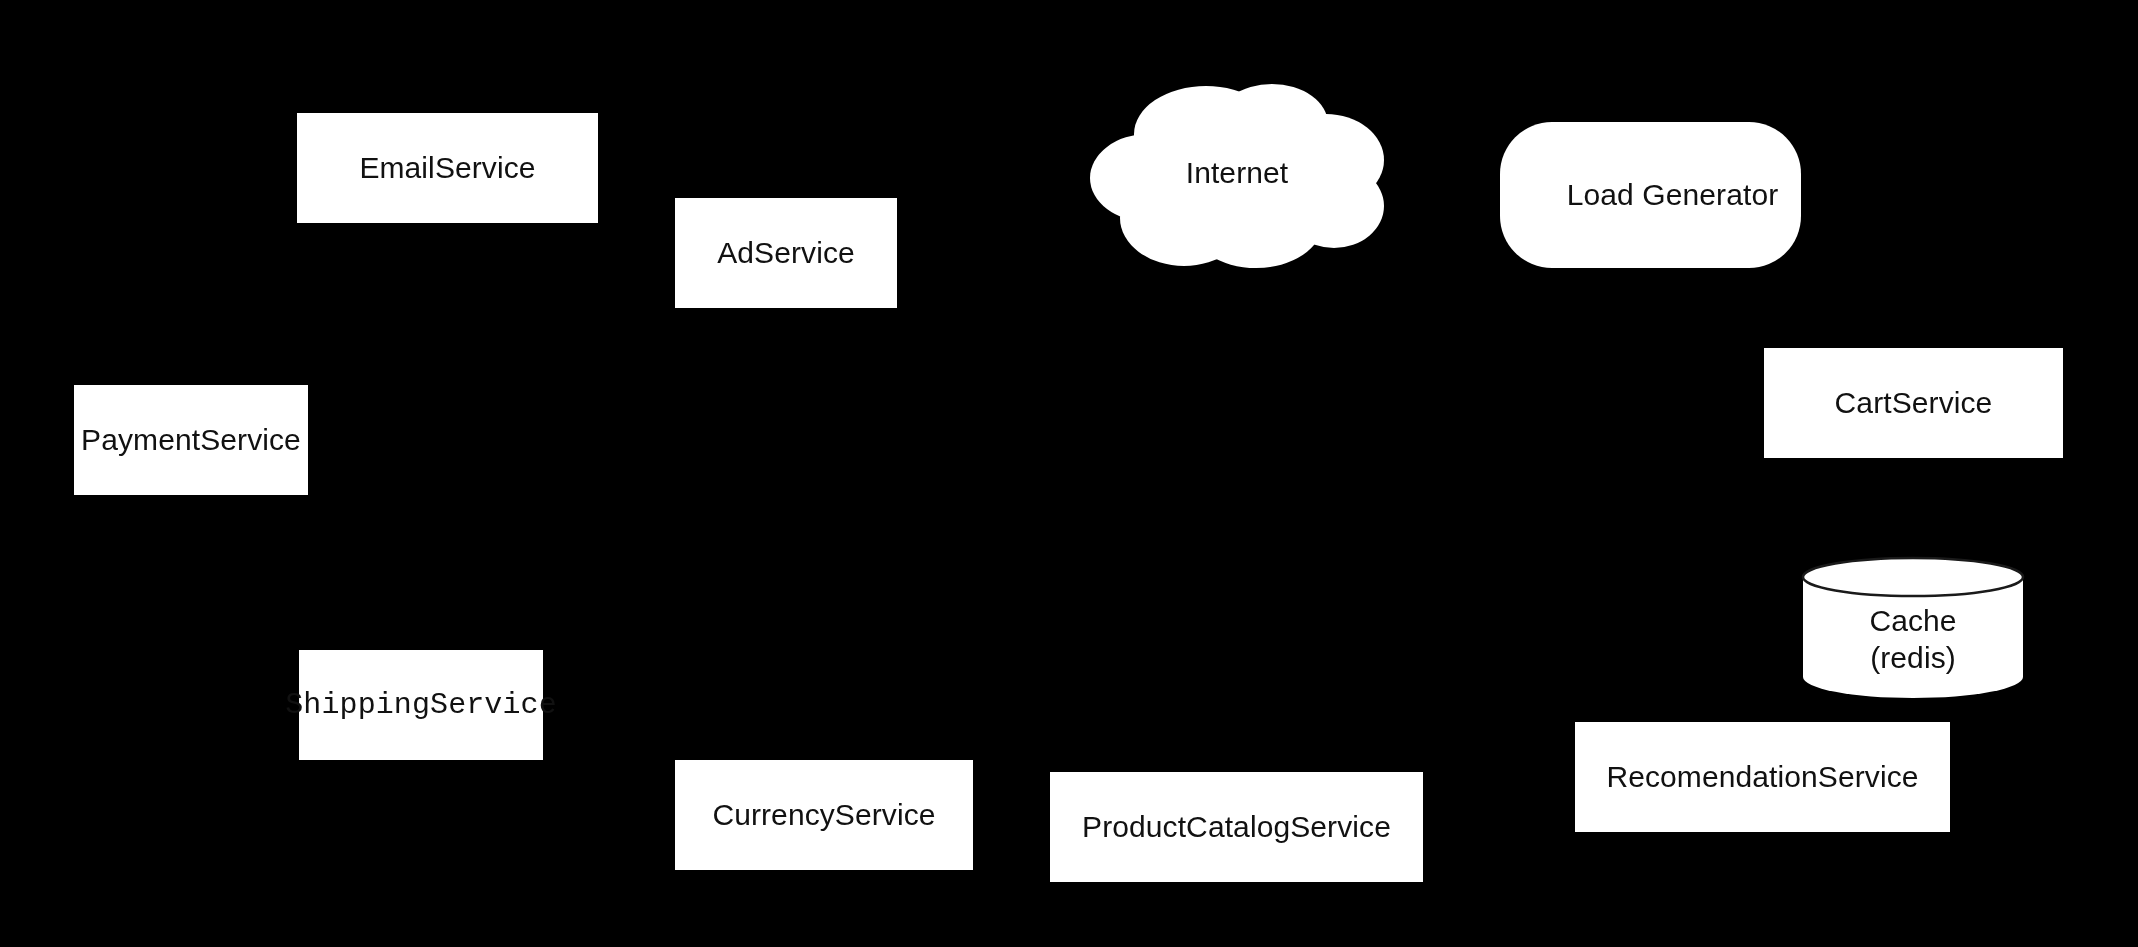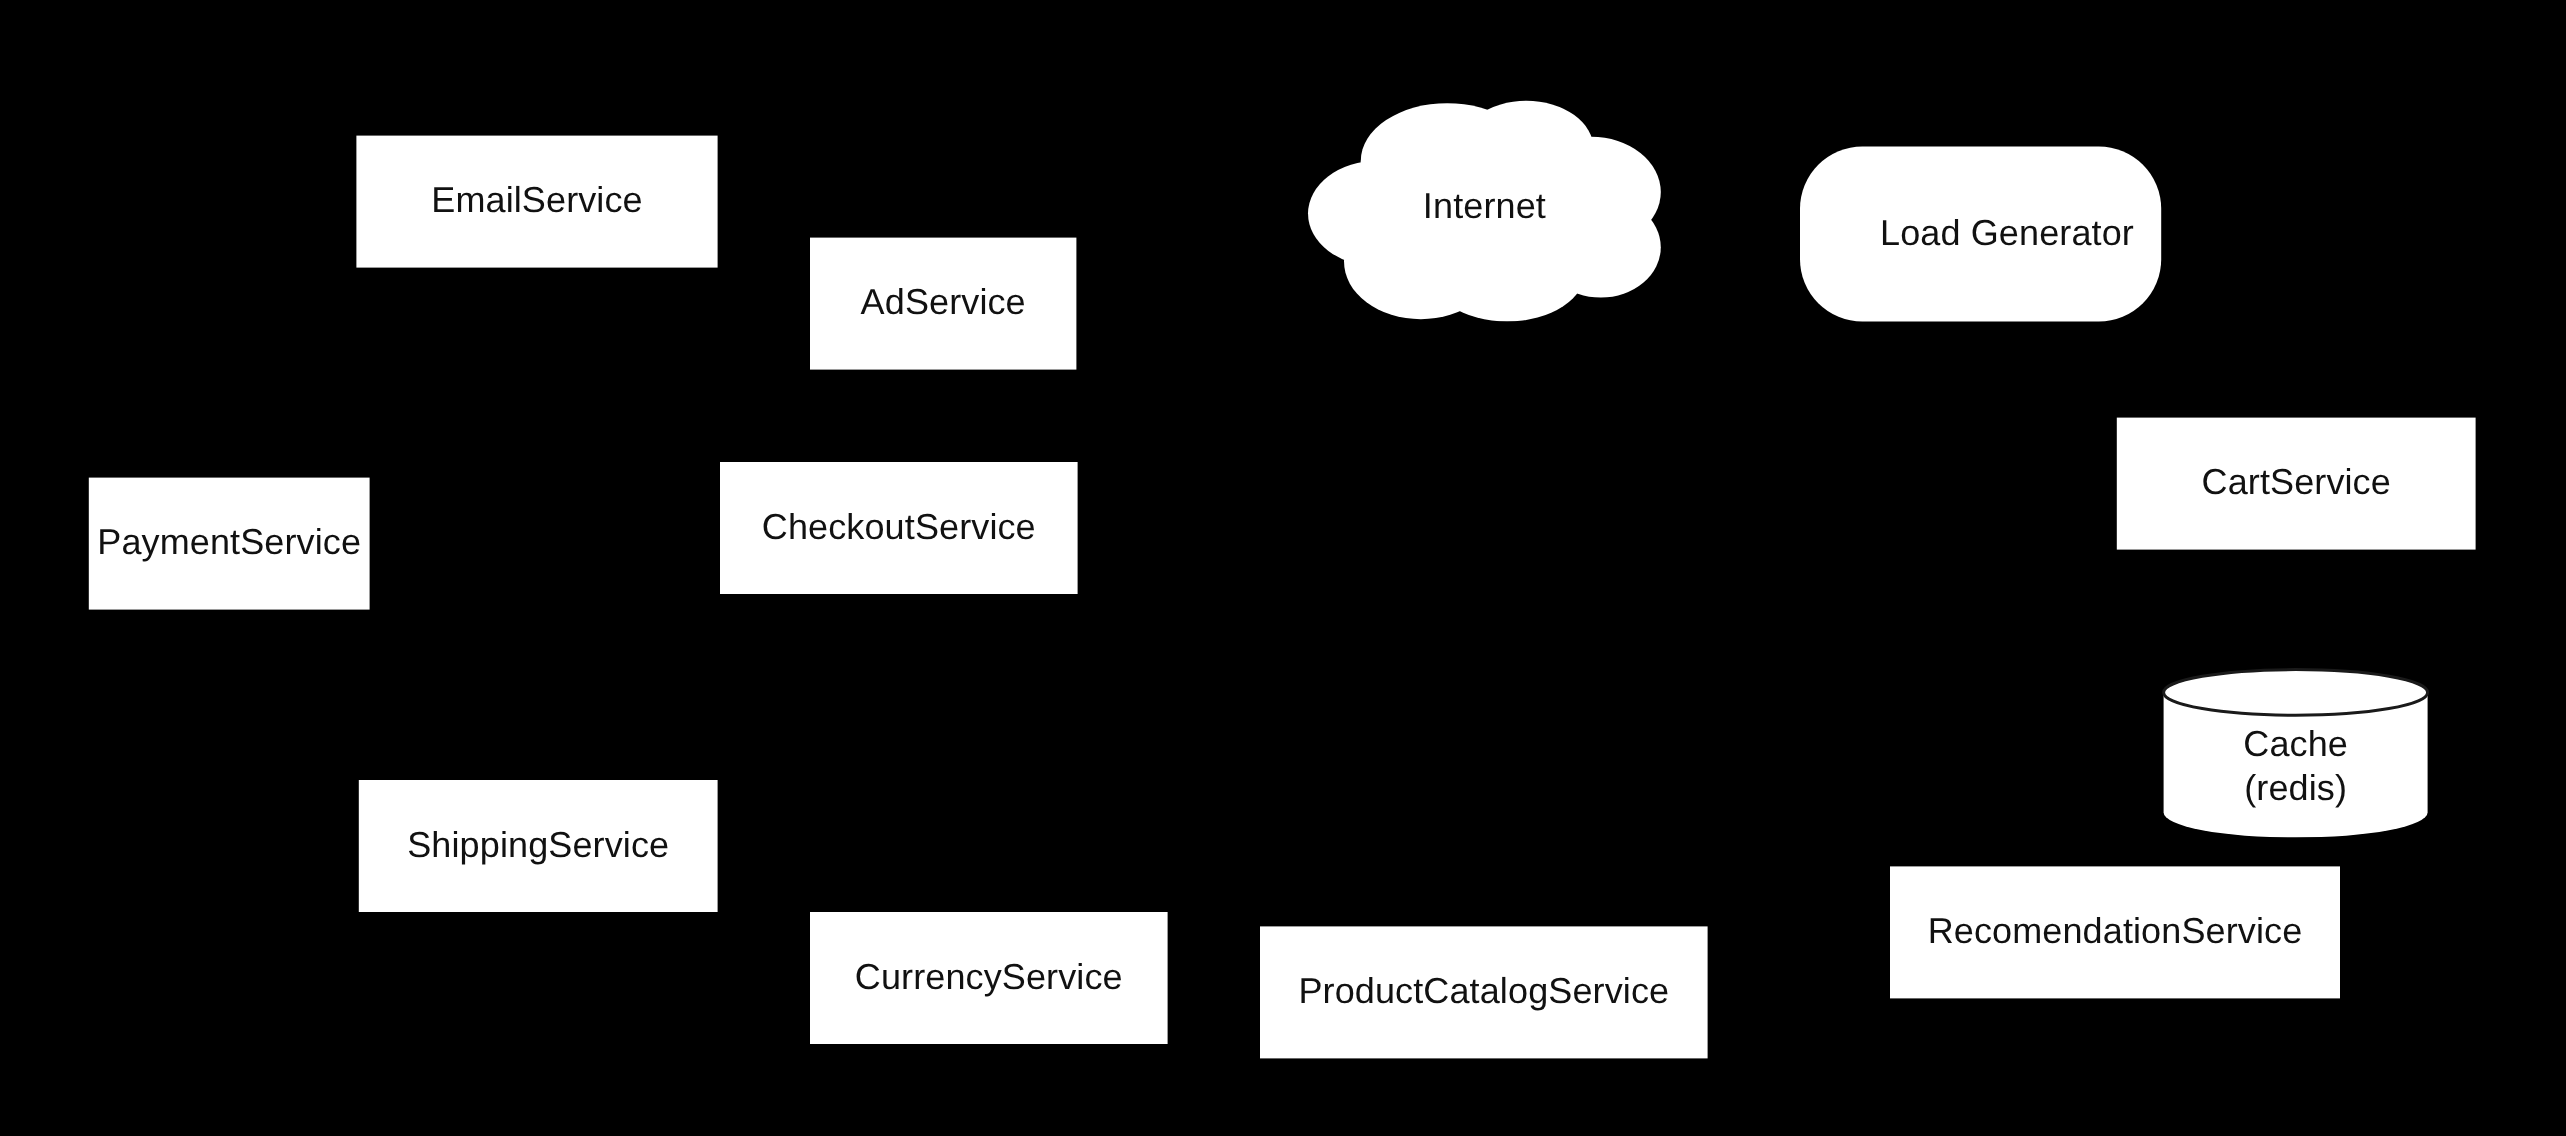--- a/index.html
+++ b/index.html
@@ -119,43 +119,40 @@
         <rect x="46" y="56" width="206" height="96"></rect>
       </g>
     </svg>
     <span class="node-label cloud-label">Internet</span>
   </div>
 
   <div class="node shape-rounded" style="left:1500px; top:122px; width:301px; height:146px;">
     <span class="node-label">Load Generator</span>
   </div>
 
-  <div class="node shape-rect" style="left:74px; top:385px; width:234px; height:110px;margin-top:13px;">
+  <div class="node shape-rect" style="left:74px; top:385px; width:234px; height:110px;">
     <span class="node-label">PaymentService</span>
   </div>
 
-  <div class="node shape-rect" style="left:600px; top:385px; width:298px; height:110px;">
-    <span class="node-label">CheckoutService</span>
-  </div>
 
   <div class="node shape-rect" style="left:1764px; top:348px; width:299px; height:110px;">
     <span class="node-label">CartService</span>
   </div>
 
 
   <div class="node shape-cylinder" style="left:1801px; top:556px; width:224px; height:142px;">
     <svg class="cyl-svg" viewBox="0 0 224 142" preserveAspectRatio="none">
       <path d="M2,21 L2,121 A110,21 0 0 0 222,121 L222,21 Z" fill="#ffffff"></path>
       <ellipse cx="112" cy="21" rx="110" ry="19" fill="#ffffff" stroke="#1a1a1a" stroke-width="2.5"></ellipse>
     </svg>
     <span class="node-label cyl-label">Cache
 (redis)</span>
   </div>
 
-  <div class="node shape-rect" style="left:299px; top:650px; width:299px; height:110px;">
+  <div class="node shape-rect" style="left:299px; top:650px; width:244px; height:110px;font-family:Liberation Mono, monospace;">
     <span class="node-label">ShippingService</span>
   </div>
 
   <div class="node shape-rect" style="left:1575px; top:722px; width:375px; height:110px;">
     <span class="node-label">RecomendationService</span>
   </div>
 
   <div class="node shape-rect" style="left:675px; top:760px; width:298px; height:110px;">
     <span class="node-label">CurrencyService</span>
   </div>

